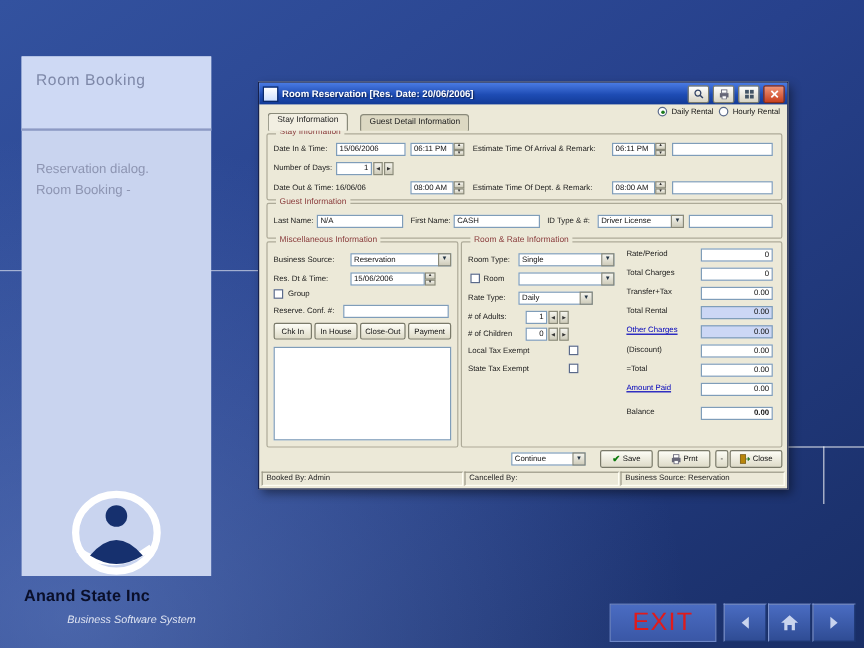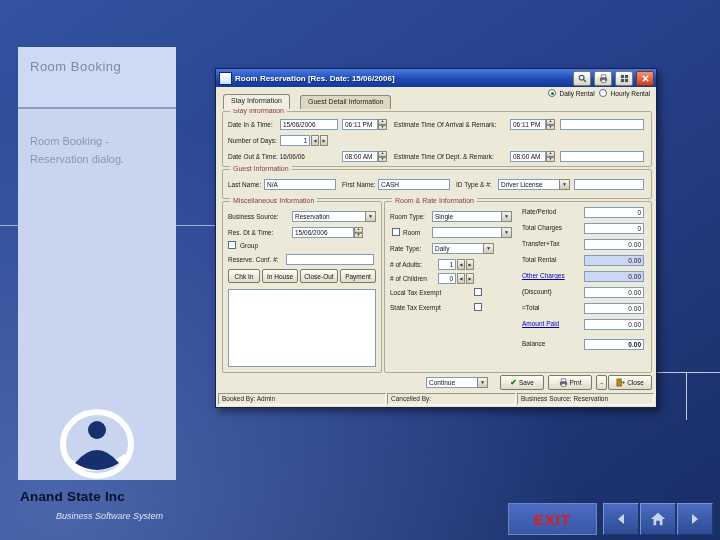--- a/index.html
+++ b/index.html
@@ -16,21 +16,21 @@
   
   .sidebar{position:absolute;left:18px;top:47px;width:158px;height:433px;background:#c9d4ef;}
   .sidebar-title{position:absolute;left:18px;top:47px;width:158px;height:62px;background:#ced9f4;border-bottom:2px solid #8d9ac4;box-sizing:border-box;}
   .sidebar-title span{display:block;padding:12px 0 0 12px;font-size:13px;letter-spacing:.5px;color:#7e88a8;}
   .sidebar-sub{position:absolute;left:30px;top:132px;width:136px;font-size:11px;line-height:1.65;color:#8d95b2;}
   .logo{position:absolute;left:56px;top:406px;width:82px;height:78px;}
   .company{position:absolute;left:20px;top:489px;font-size:13.5px;font-weight:bold;color:#0a0f2a;letter-spacing:.2px;}
   .tagline{position:absolute;left:56px;top:511px;font-size:9px;font-style:italic;color:#dfe4f2;}
 
   
-  .exit-btn{position:absolute;left:508px;top:503px;width:87px;height:30px;background:linear-gradient(#4a6cc2,#3a57a6);border:1px solid #6d86c6;display:flex;align-items:center;justify-content:center;font-size:15px;font-weight:bold;letter-spacing:1px;color:#e01b1b;cursor:pointer;}
+  .exit-btn{position:absolute;left:508px;top:503px;width:87px;height:30px;background:linear-gradient(#4a6cc2,#3a57a6);border:1px solid #6d86c6;display:flex;align-items:center;justify-content:center;font-size:21px;font-weight:normal;letter-spacing:1px;color:#e01b1b;cursor:pointer;}
   .navbtn{position:absolute;top:503px;width:34px;height:30px;background:linear-gradient(#4a6cc2,#2f4c94);border:1px solid;border-color:#7d94cf #1d3670 #1d3670 #7d94cf;display:flex;align-items:center;justify-content:center;cursor:pointer;}
 
   
   .win{position:absolute;left:215px;top:68px;width:440px;height:338px;background:#ece9d8;border:1px solid #16214d;box-shadow:3px 4px 8px rgba(0,0,0,.45);font-size:7px;color:#111;}
   .tbar{position:absolute;left:0;top:0;right:0;height:18px;background:linear-gradient(180deg,#4a7be4 0%,#1e4cb4 55%,#123a96 100%);display:flex;align-items:center;gap:3px;padding:0 2px 0 3px;box-sizing:border-box;}
   .ticon{width:11px;height:11px;background:linear-gradient(#ffffff,#cfe0ff);border:1px solid #0a2a6a;flex:0 0 auto;}
   .ttext{flex:1;color:#fff;font-weight:bold;font-size:8px;white-space:nowrap;overflow:hidden;text-shadow:1px 1px 1px rgba(0,0,0,.5);}
   .tbtn{width:16px;height:13px;background:linear-gradient(#ffffff,#d8d4c4);border:1px solid #7d7d6d;border-radius:2px;display:flex;align-items:center;justify-content:center;flex:0 0 auto;cursor:pointer;}
   .tbtn.close{background:linear-gradient(#f09578,#c8401f);border-color:#8d2f14;}
 
@@ -69,22 +69,22 @@
 <div class="glow"></div>
 <div class="hline"></div>
 <div class="bracket-h"></div>
 <div class="bracket-v"></div>
 
 <div class="sidebar"></div>
 <div class="sidebar-title">
   <span>Room Booking</span>
 </div>
 <div class="sidebar-sub">
+  <div>Reservation dialog.</div>
   <div>Room Booking -</div>
-  <div>Reservation dialog.</div>
 </div>
 <div class="logo">
   <svg width="82" height="78" viewBox="0 0 82 78">
     <ellipse cx="41" cy="38" rx="34" ry="32" fill="none" stroke="#ffffff" stroke-width="6"></ellipse>
     <path d="M9 52 Q38 74 70 50" stroke="#ffffff" stroke-width="5" fill="none"></path>
     <circle cx="41" cy="24" r="9" fill="#16306e"></circle>
     <path d="M19 57 Q41 31 63 57 Q41 71 19 57 Z" fill="#16306e"></path>
   </svg>
 </div>
 <div class="company">Anand State Inc</div>
@@ -104,21 +104,21 @@
 <div class="navbtn" style="left:677px;">
   <svg width="14" height="14" viewBox="0 0 14 14">
       <path d="M4 2 L10 7 L4 12 Z" fill="#c9d4ee"></path>
     </svg>
 </div>
 
 <div class="win">
 
   <div class="tbar">
     <div class="ticon"></div>
-    <div class="ttext">Room Reservation [Res. Date: 15/06/2006]</div>
+    <div class="ttext">Room Reservation [Res. Date: 20/06/2006]</div>
     <div class="tbtn">
       <svg width="9" height="9" viewBox="0 0 10 10">
           <circle cx="4" cy="4" r="2.7" fill="none" stroke="#334466" stroke-width="1.2"></circle>
           <path d="M6 6 L8.6 8.6" stroke="#334466" stroke-width="1.4"></path>
         </svg>
     </div>
     <div class="tbtn">
       <svg width="9" height="9" viewBox="0 0 10 10">
           <rect x="1" y="4" width="8" height="4" fill="#667"></rect>
           <rect x="2.5" y="1" width="5" height="3" fill="#fff" stroke="#667" stroke-width=".8"></rect>

